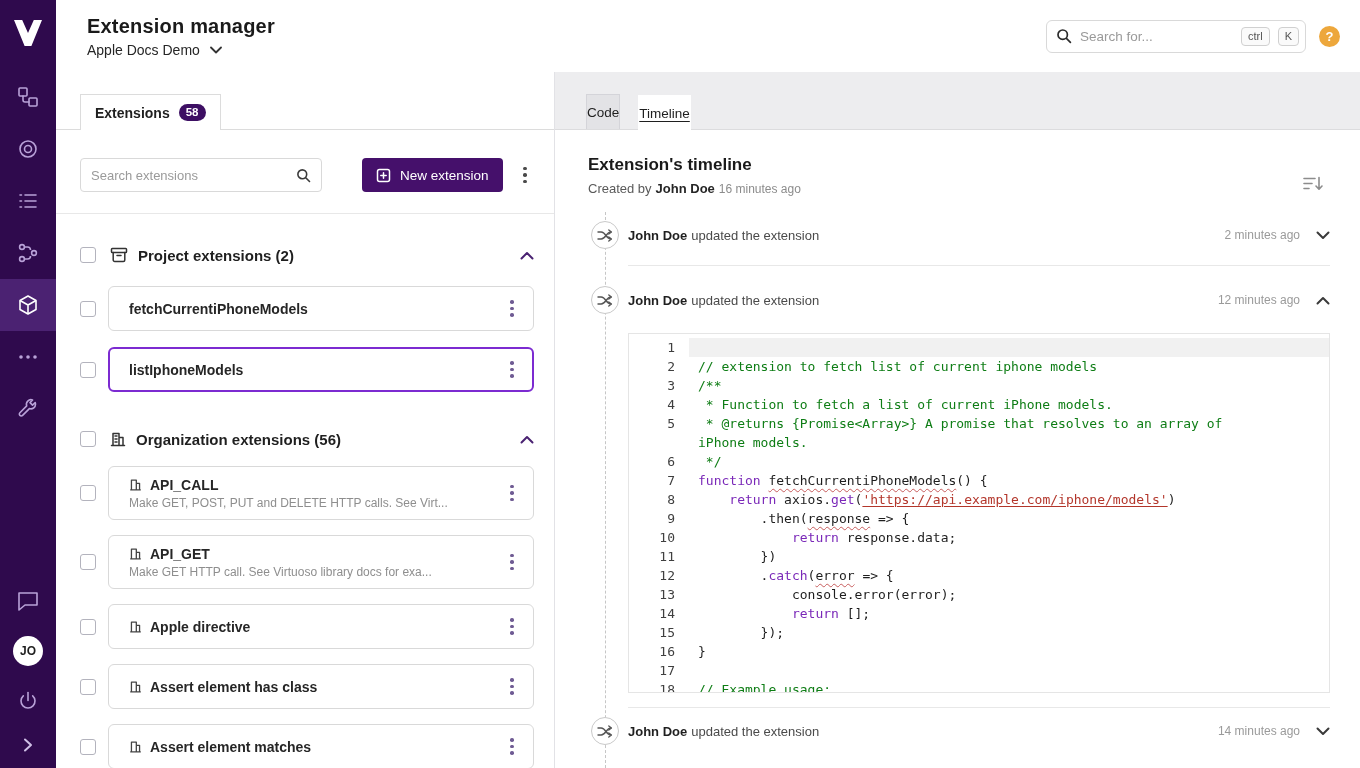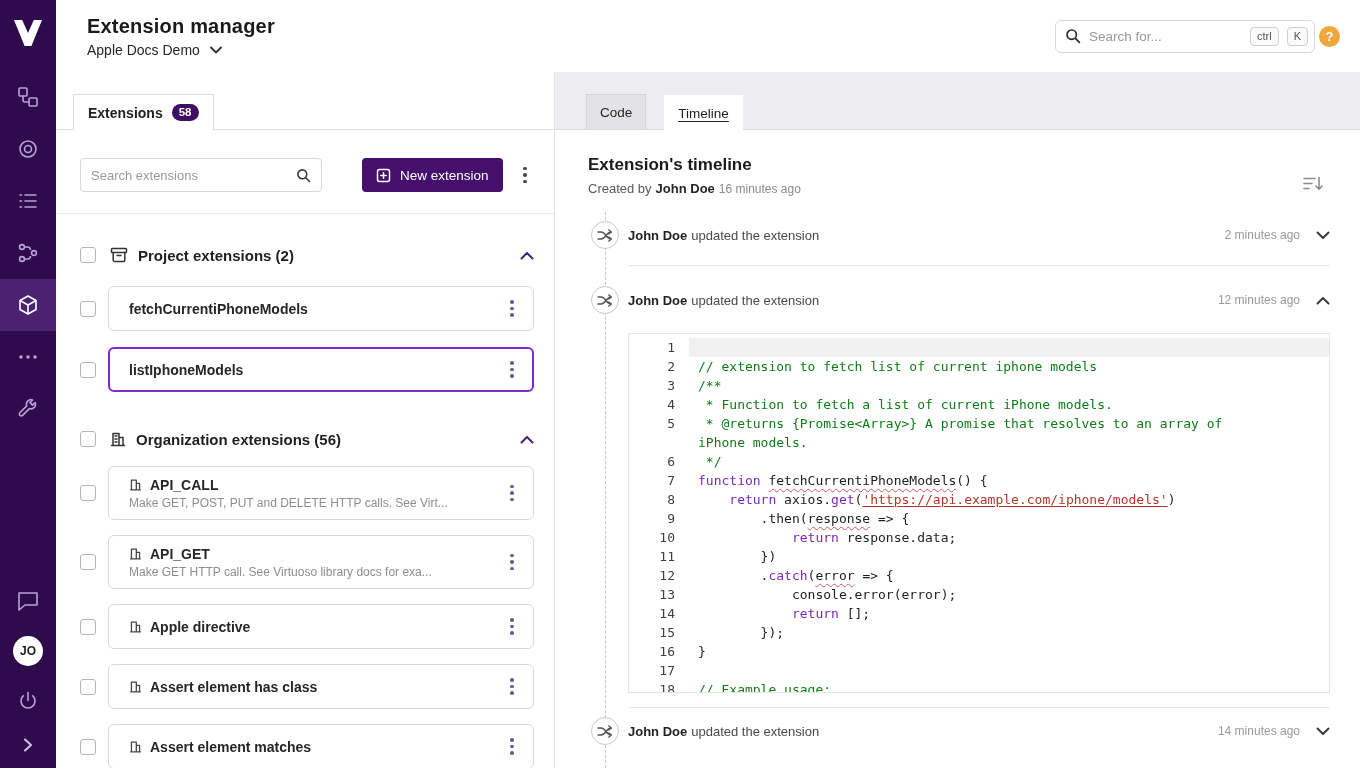--- a/index.html
+++ b/index.html
@@ -15,30 +15,30 @@
   .nav-item.active{background:#4B2272;color:#fff}
   .sidebar-bottom{margin-top:auto;display:flex;flex-direction:column;align-items:center;gap:24px;padding-bottom:14px}
   .sidebar-bottom .nav-icon{color:#B9A2D8;cursor:pointer;display:flex}
   .avatar{width:30px;height:30px;border-radius:50%;background:#fff;color:#1f1f1f;font-size:12px;font-weight:700;display:flex;align-items:center;justify-content:center;cursor:pointer}
 
   
   .topbar{position:absolute;left:56px;top:0;width:1304px;height:72px;background:#fff;display:flex;align-items:center;z-index:20}
   .title-block{margin-left:31px}
   .page-title{font-size:20px;font-weight:700;color:#1a1a1a;letter-spacing:.2px}
   .project-row{display:flex;align-items:center;gap:10px;margin-top:4px;font-size:14px;color:#262626;cursor:pointer}
-  .topbar-right{margin-left:auto;display:flex;align-items:center;margin-right:20px}
+  .topbar-right{margin-left:auto;display:flex;align-items:center;gap:9px;margin-right:20px}
   .search-box{width:260px;height:33px;border:1px solid #d9d9d9;border-radius:6px;display:flex;align-items:center;padding:0 6px 0 9px;gap:8px;background:#fff}
   .search-box input{border:none;outline:none;flex:1;min-width:0;font-size:13.5px;color:#333;font-family:inherit;background:transparent}
   .search-box input::placeholder{color:#9a9a9a}
   .kbd{border:1px solid #d0d0d0;background:#fafafa;border-radius:4px;font-size:11px;color:#555;padding:3px 6px;line-height:1}
   .help-circle{width:21px;height:21px;border-radius:50%;background:#EDA73C;color:#fff;font-weight:700;font-size:13px;display:flex;align-items:center;justify-content:center;cursor:pointer;margin-left:4px}
 
   
   .left-panel{position:absolute;left:56px;top:72px;width:499px;height:696px;background:#fff;border-right:1px solid #e2e2e6;z-index:10}
-  .lp-tabs{height:58px;border-bottom:1px solid #dcdcdc;padding-left:17px;display:flex;align-items:flex-end}
+  .lp-tabs{height:58px;border-bottom:1px solid #dcdcdc;padding-left:24px;display:flex;align-items:flex-end}
   .lp-tab{height:36px;background:#fff;border:1px solid #dcdcdc;border-bottom:none;display:flex;align-items:center;gap:9px;padding:0 14px;margin-bottom:-1px;font-size:14px;font-weight:700;color:#1f1f1f;position:relative;z-index:2;cursor:pointer}
   .lp-badge{background:#3D0F63;color:#fff;font-size:11.5px;font-weight:700;border-radius:10px;padding:3px 7px;line-height:1}
   .lp-toolbar{display:flex;align-items:center;padding:16px 20px 0 24px;margin-top:20px;height:34px}
   .search-ext{width:242px;height:34px;border:1px solid #d9d9d9;border-radius:4px;display:flex;align-items:center;padding:0 10px;gap:8px}
   .search-ext input{border:none;outline:none;flex:1;min-width:0;font-size:13px;color:#333;font-family:inherit}
   .search-ext input::placeholder{color:#9a9a9a}
   .new-ext-btn{margin-left:40px;height:34px;background:#45106B;color:#fff;border:none;border-radius:4px;font-size:13.5px;display:flex;align-items:center;gap:9px;padding:0 14px;cursor:pointer;font-family:inherit}
   .kebab{width:18px;display:flex;flex-direction:column;align-items:center;justify-content:center;gap:3px;cursor:pointer;flex:none}
   .kebab i{width:3.5px;height:3.5px;border-radius:50%;display:block;background:#6F5B93}
   .kebab.dark i{background:#4a4a4a}
@@ -58,21 +58,21 @@
   .card.selected{border:2px solid #7C2BD1;padding:0 11px 0 19px}
   .card.tall{height:54px}
   .card-main{flex:1;min-width:0}
   .card-title-row{display:flex;align-items:center;gap:8px}
   .card-icon{display:flex;color:#3a3a3a;flex:none}
   .card-title{font-size:14px;font-weight:700;color:#262626;white-space:nowrap}
   .card-desc{font-size:12px;color:#8e8e8e;white-space:nowrap;overflow:hidden;text-overflow:ellipsis;margin-top:3px}
 
   
   .tabband{position:absolute;left:555px;top:72px;width:805px;height:58px;background:#EDEDEF;display:flex;align-items:flex-end;padding-left:31px;border-bottom:1px solid #dcdcde;z-index:5}
-  .rtab{height:35px;display:flex;align-items:center;padding:0 13px;font-size:13.5px;color:#1f1f1f;background:#E3E3E6;border:1px solid #D4D4D9;border-bottom:none;margin-right:18px;cursor:pointer}
+  .rtab{height:35px;display:flex;align-items:center;padding:0 0;font-size:13.5px;color:#1f1f1f;background:#E3E3E6;border:1px solid #D4D4D9;border-bottom:none;margin-right:18px;cursor:pointer}
   .rtab.active{background:#fff;border-color:#fff;margin-bottom:-1px;z-index:6}
   .rtab.active .rtab-label{text-decoration:underline;text-underline-offset:3px}
 
   
   .main{position:absolute;left:555px;top:130px;width:805px;height:638px;background:#fff;overflow:hidden}
   .main-heading{position:absolute;left:33px;top:25px;font-size:17px;font-weight:700;color:#1a1a1a}
   .byline{position:absolute;left:33px;top:51px;font-size:13px;color:#595959;display:flex;align-items:flex-end;gap:4px}
   .byline .author{font-weight:700;color:#262626}
   .byline .time{color:#8c8c8c;font-size:12px}
   .sort-btn{position:absolute;left:748px;top:46px;cursor:pointer;color:#8c8c8c;display:flex}

